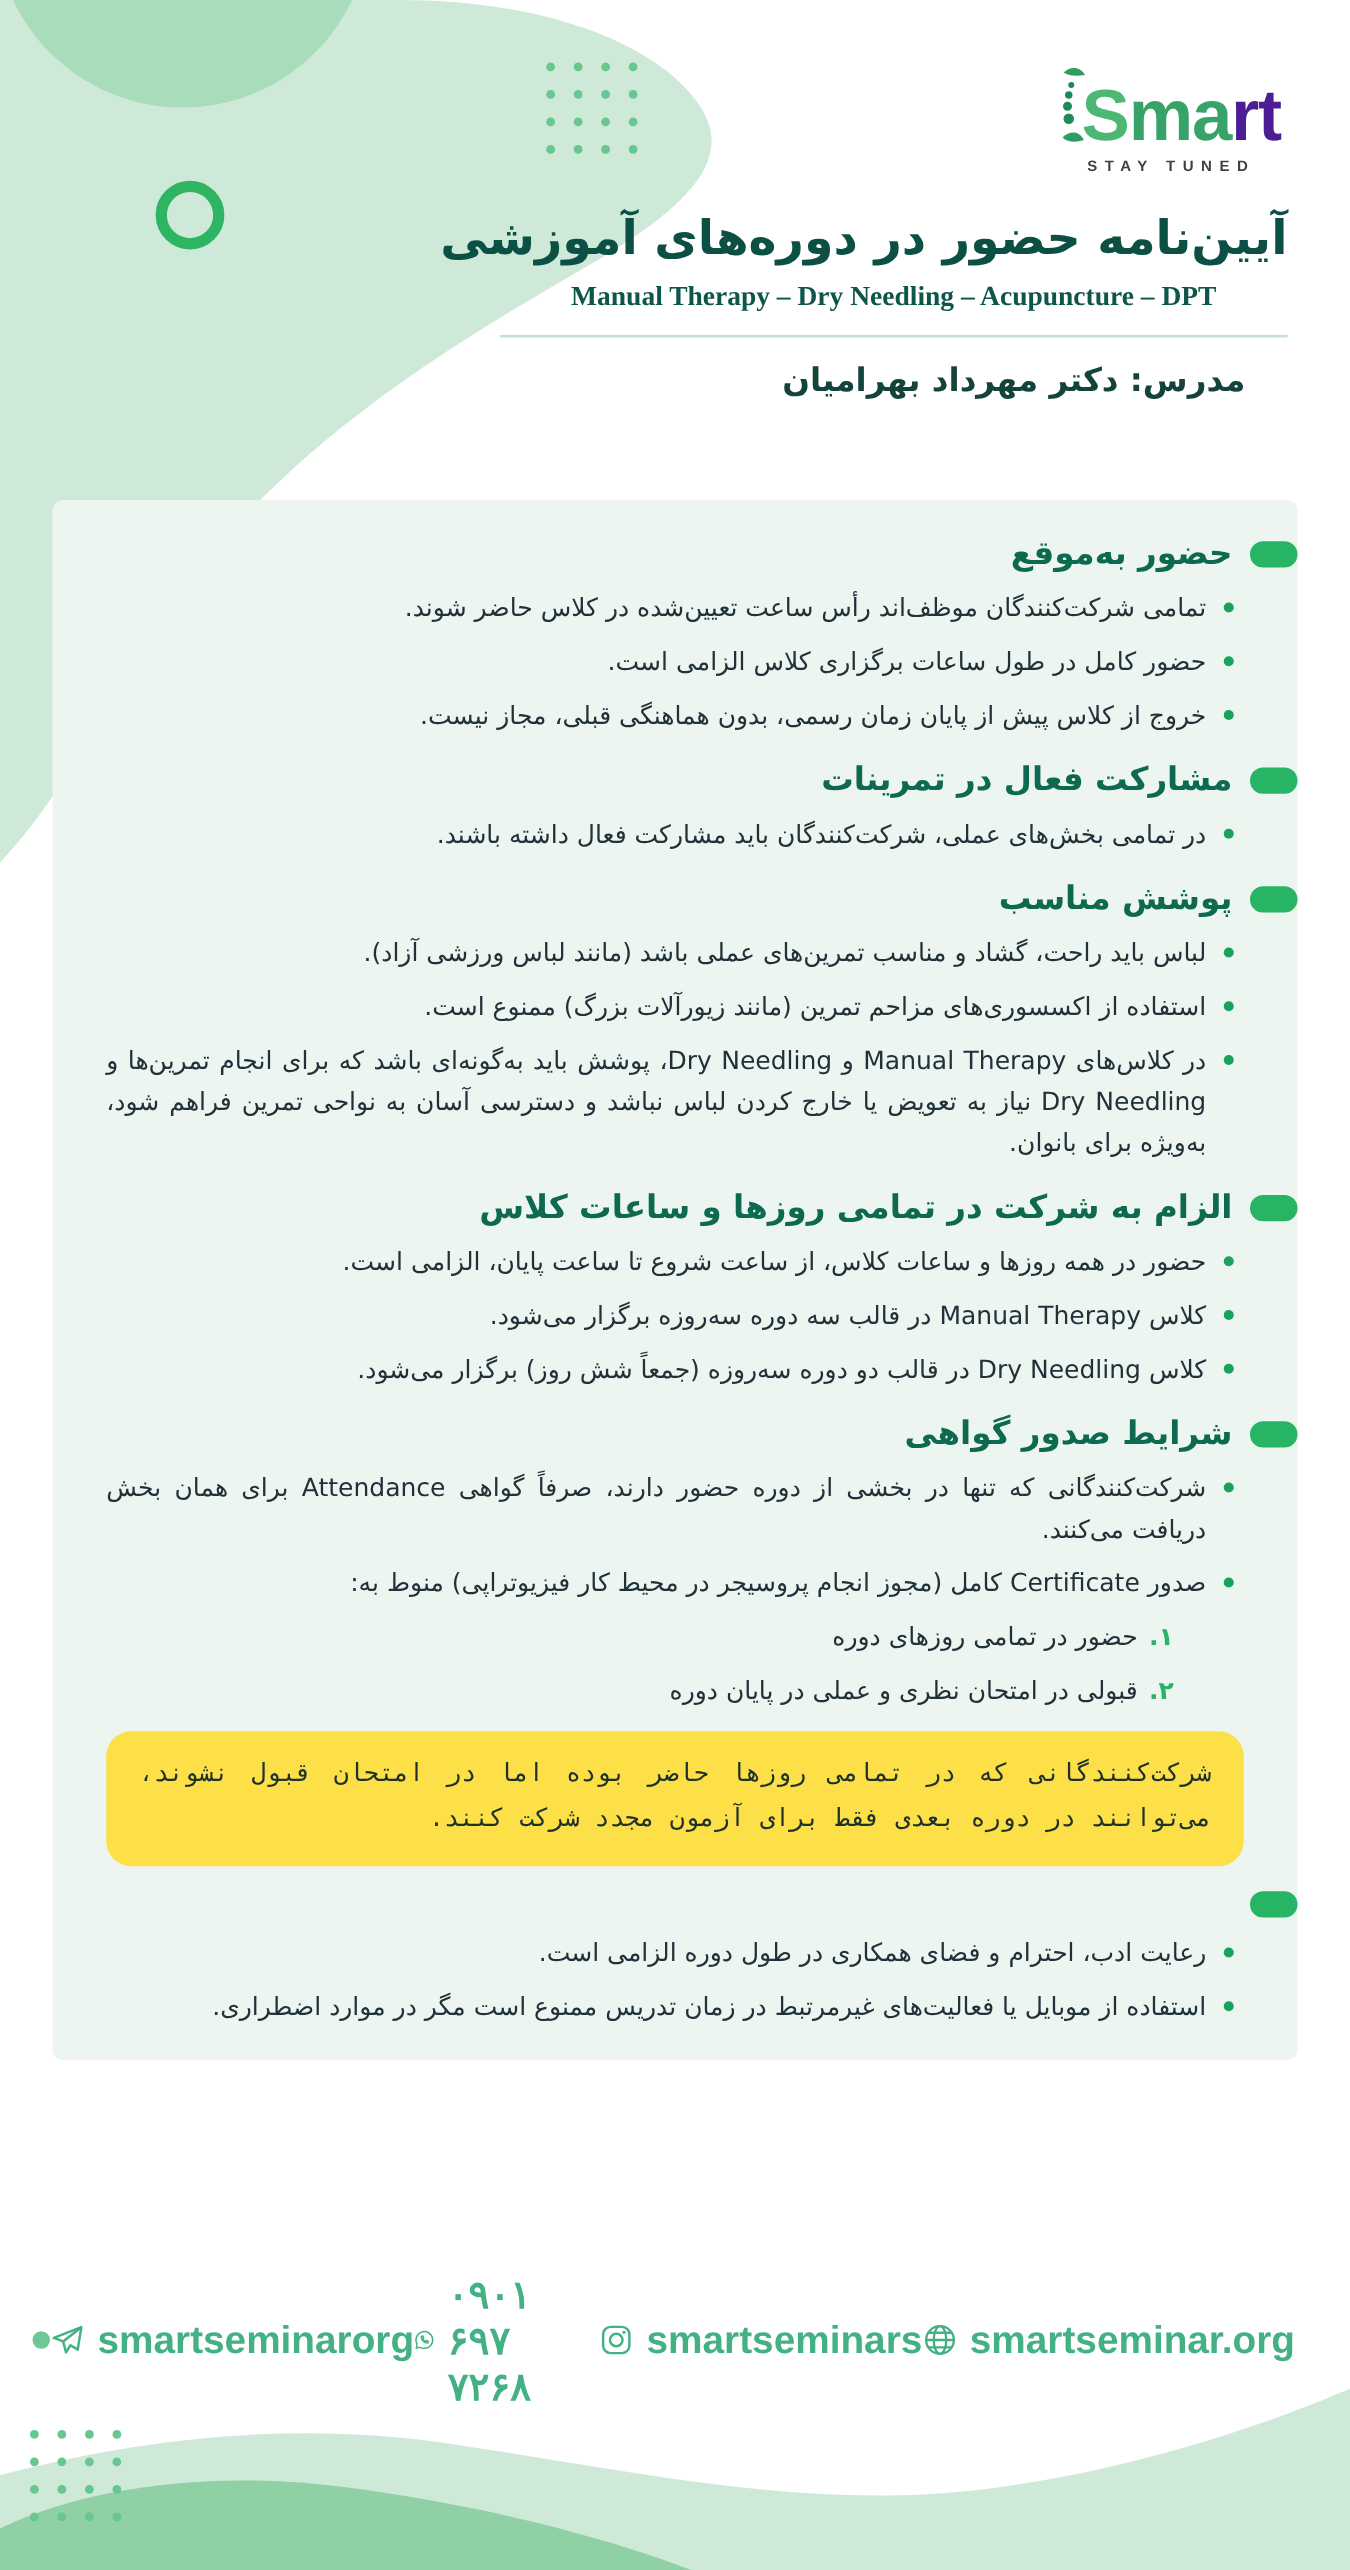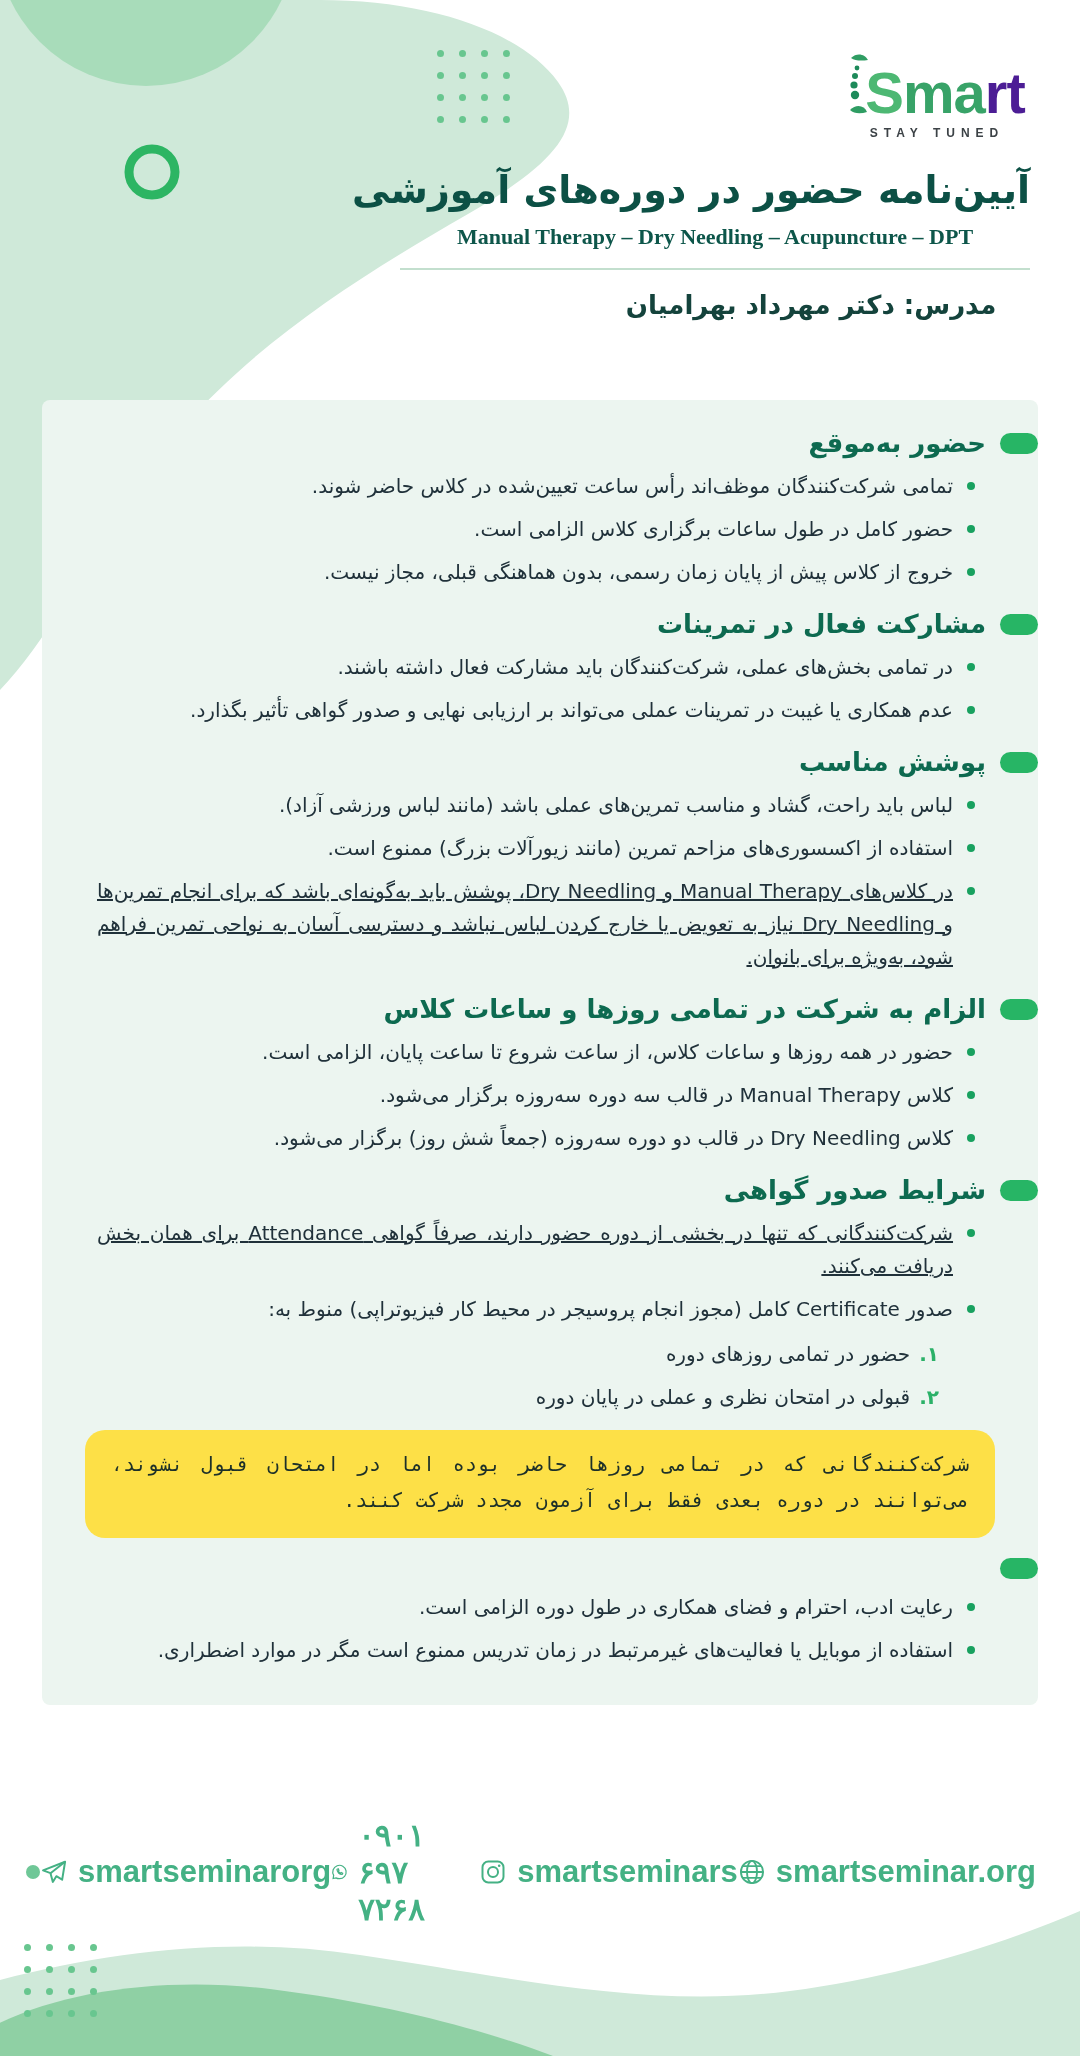--- a/index.html
+++ b/index.html
@@ -38,30 +38,30 @@
     position:absolute;left:42px;right:42px;top:400px;
     background:#ecf5f0;border-radius:8px;
     direction:rtl;
     padding:28px 43px 26px 43px;
     box-sizing:border-box;
   }
   .section{margin-bottom:20px;}
   .sec-head{display:flex;align-items:center;gap:14px;margin-right:-43px;margin-bottom:12px;}
   .pill{flex:0 0 auto;width:38px;height:21px;border-radius:12px;background:#27b565;}
   .sec-title{font-size:26px;font-weight:bold;color:#0d6a50;}
-  ul.bullets{list-style:none;margin:12px;padding:0;}
+  ul.bullets{list-style:none;margin:0;padding:0;}
   ul.bullets li{
     position:relative;padding-right:30px;margin-bottom:10px;
     font-size:20px;line-height:1.65;color:#20313a;
   }
   ul.bullets li::before{
     content:"";position:absolute;right:8px;top:0.62em;
     width:8px;height:8px;border-radius:50%;background:#18a15f;
   }
-  li.justify{text-align:justify;text-decoration:underline;}
+  li.justify{text-align:justify;}
   .numbered{display:flex;gap:9px;padding-right:56px;margin-bottom:10px;font-size:20px;line-height:1.65;color:#20313a;}
   .numbered .num{color:#2bb168;font-weight:bold;flex:0 0 auto;}
   .note-box{
     background:#fde047;border-radius:20px;
     padding:18px 26px;margin:16px 0 6px 0;
     font-size:20px;line-height:1.8;color:#1d3029;text-align:justify;font-family:Liberation Mono, monospace;
   }
   
   .footer{
     position:absolute;left:26px;right:44px;top:1846px;height:52px;
@@ -163,21 +163,20 @@
     </ul>
   </div>
 
   <div class="section">
     <div class="sec-head">
       <span class="pill"></span>
       <span class="sec-title">مشارکت فعال در تمرینات</span>
     </div>
     <ul class="bullets">
       <li>در تمامی بخش‌های عملی، شرکت‌کنندگان باید مشارکت فعال داشته باشند.</li>
-      <li>عدم همکاری یا غیبت در تمرینات عملی می‌تواند بر ارزیابی نهایی و صدور گواهی تأثیر بگذارد.</li>
     </ul>
   </div>
 
   <div class="section">
     <div class="sec-head">
       <span class="pill"></span>
       <span class="sec-title">پوشش مناسب</span>
     </div>
     <ul class="bullets">
       <li>لباس باید راحت، گشاد و مناسب تمرین‌های عملی باشد (مانند لباس ورزشی آزاد).</li>

